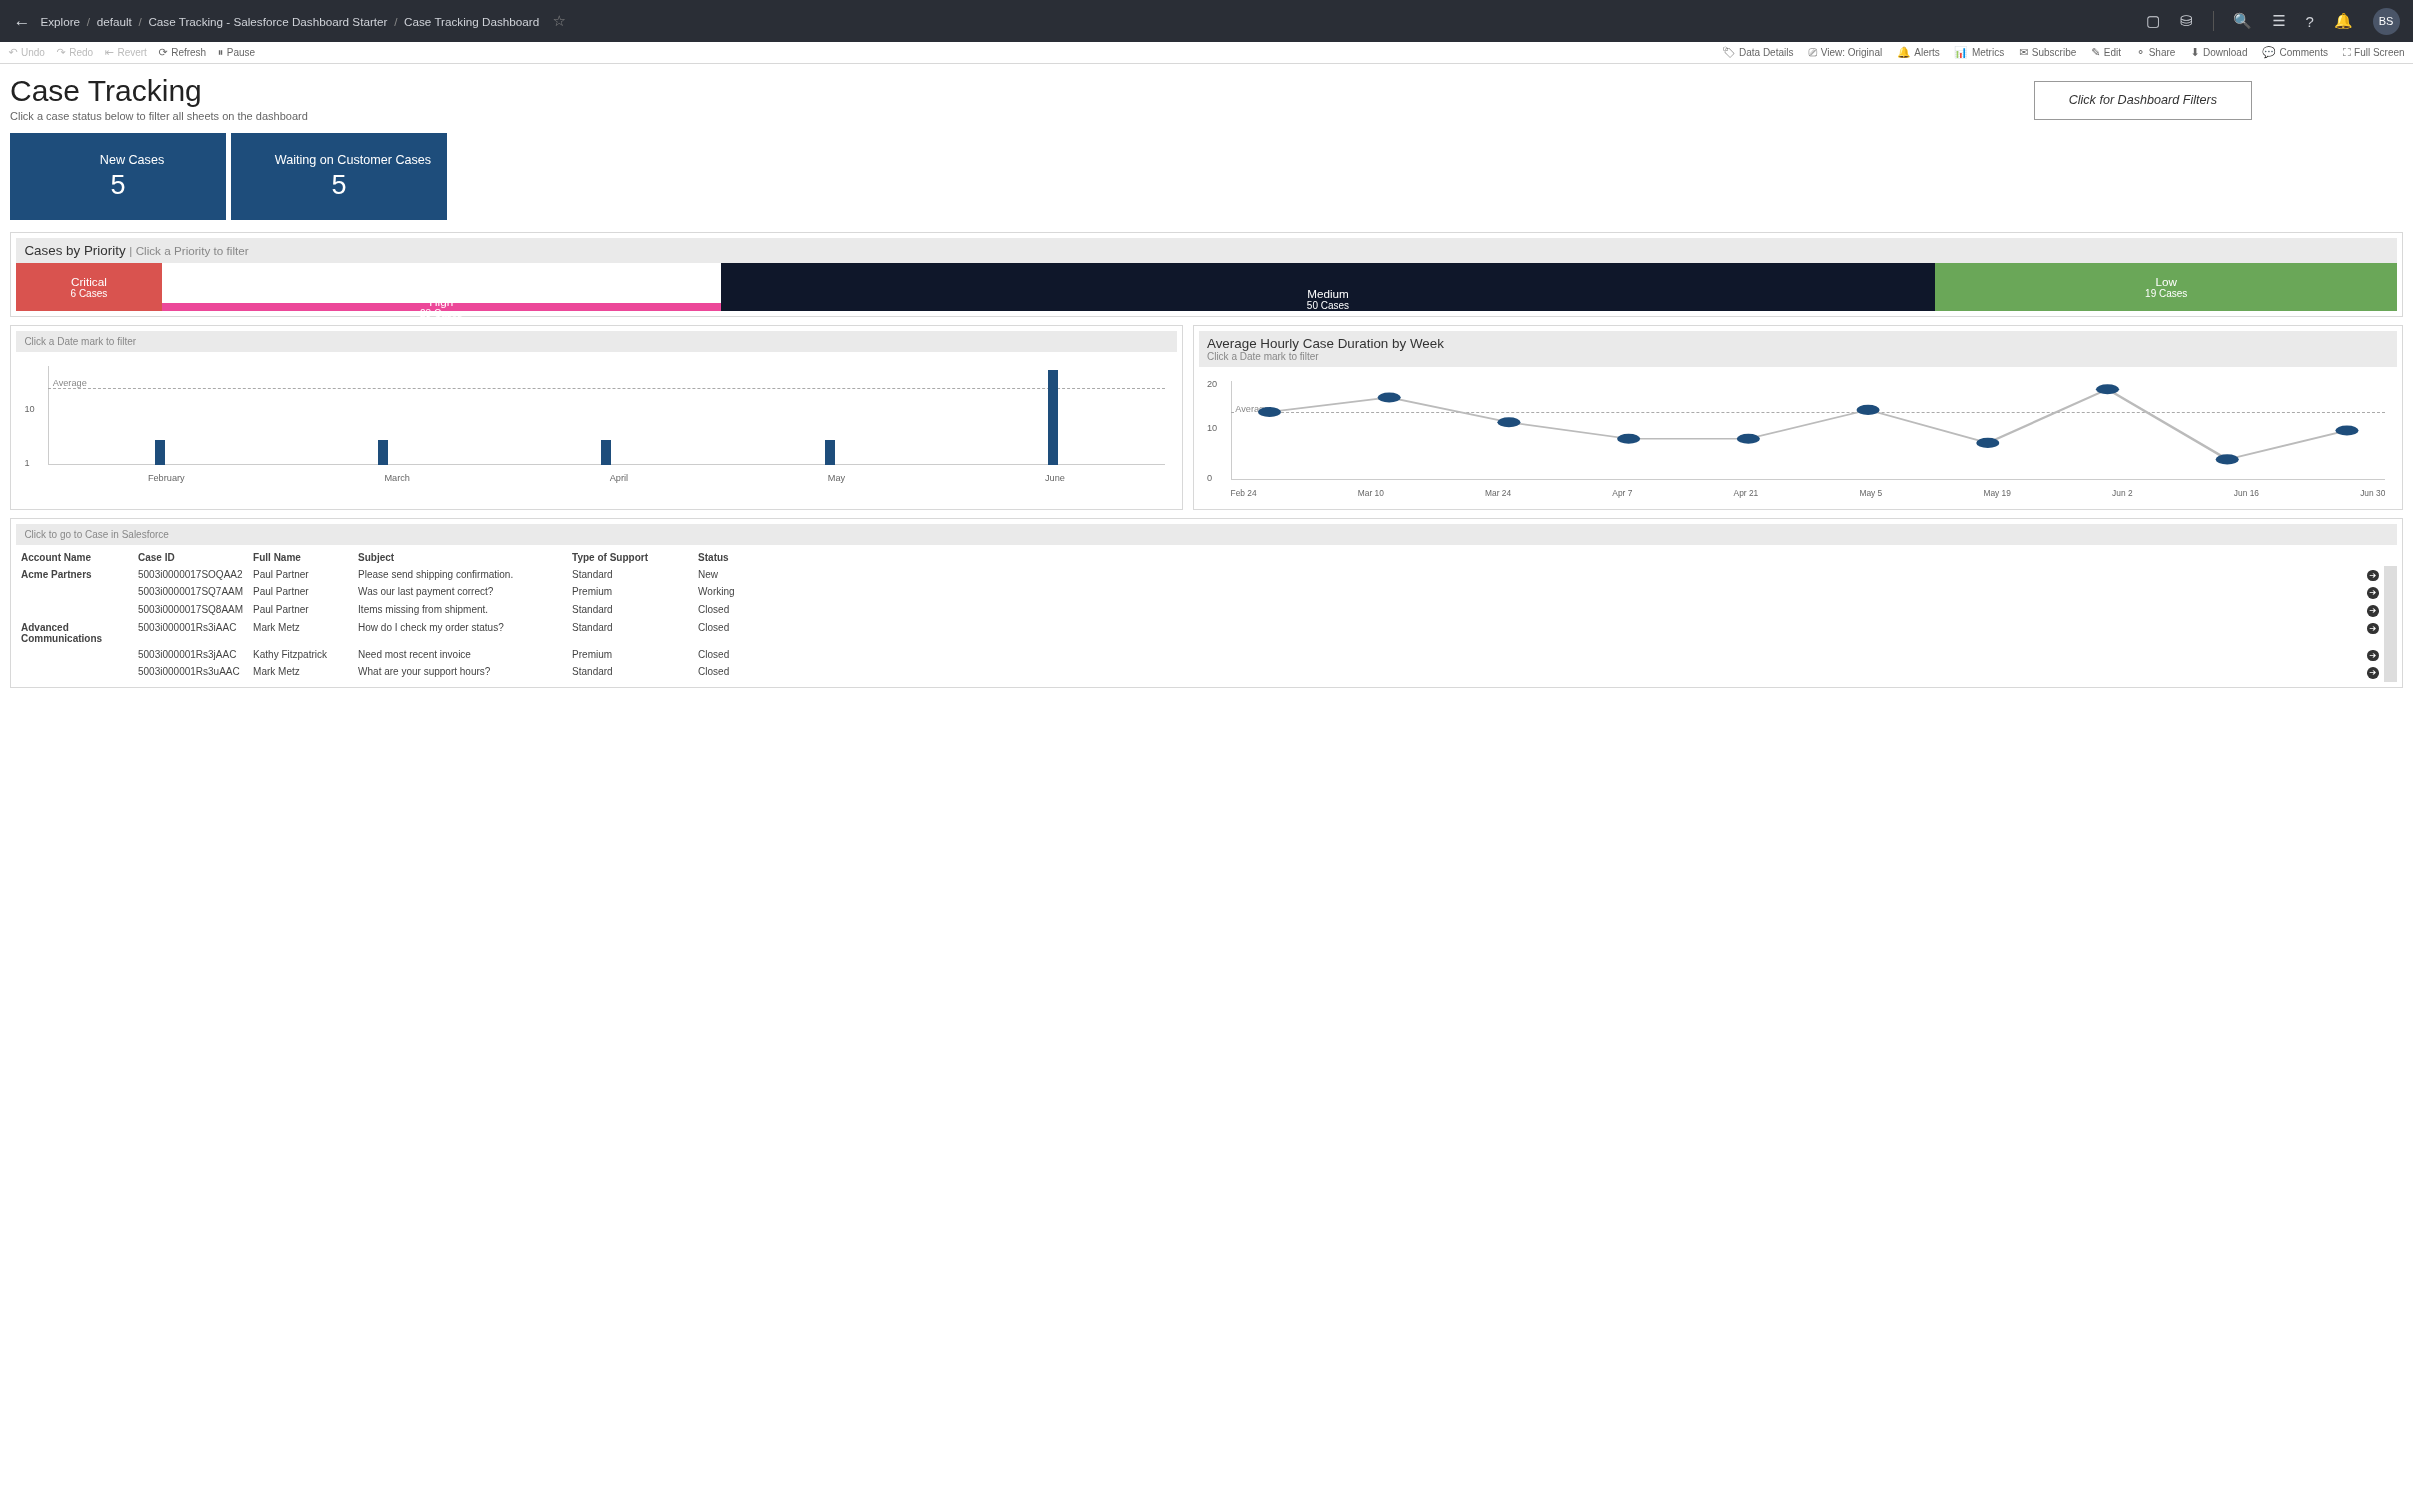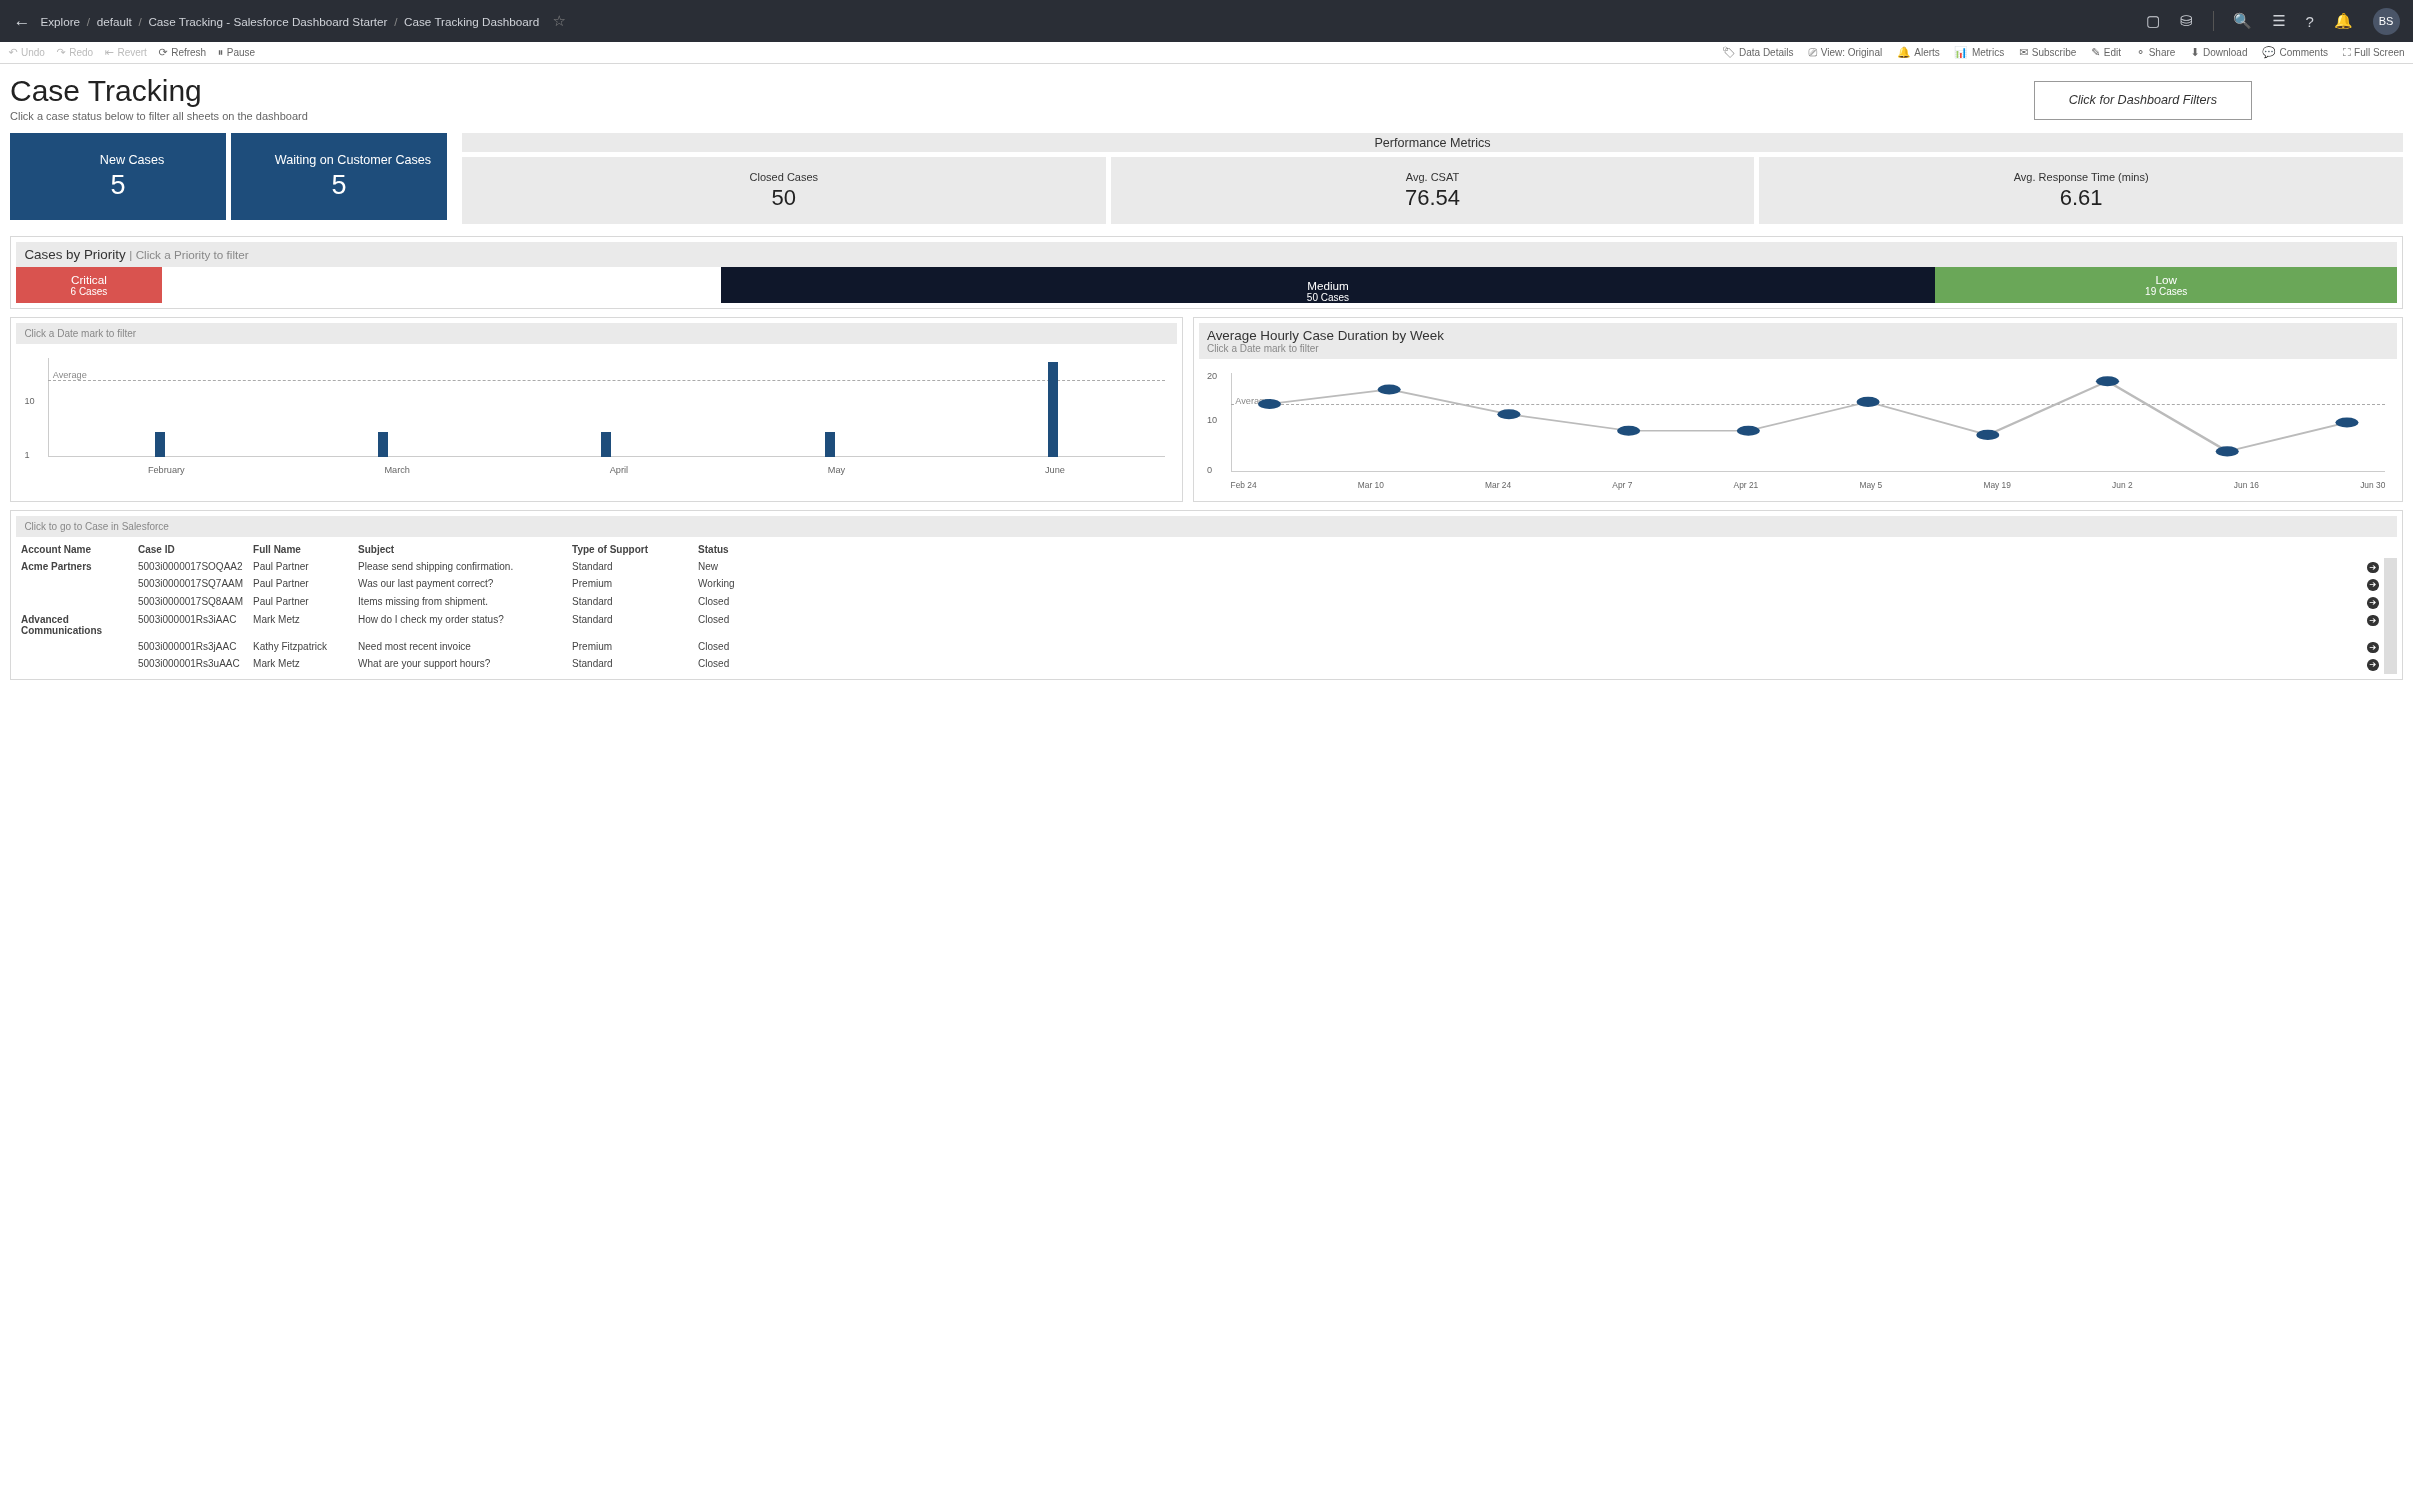--- a/index.html
+++ b/index.html
@@ -45,21 +45,21 @@
     .perf-card .perf-label { font-size: 11px; color: #333; margin-bottom: 1.7px; }
     .perf-card .perf-value { font-size: 22px; font-weight: 500; color: #222; }
     
     
     .panel { border: 1.7px solid #d8d8d8; margin-bottom: 8.4px; padding: 5px; }
     .panel-header { background: #eaeaea; padding: 5px 8.4px; margin-bottom: 0; }
     .panel-title { font-size: 13.4px; color: #333; }
     .panel-title .hint { font-size: 11.7px; color: #888; font-weight: 400; }
     
     
-    .priority-bar { display: flex; height: 36px; }
+    .priority-bar { display: flex; height: 48px; }
     .pri-seg { display: flex; flex-direction: column; align-items: center; justify-content: center; color: #fff; font-size: 11.7px; }
     .pri-seg .pri-count { font-size: 10px; }
     .pri-critical { background: #d9534f; }
     .pri-high { background: #ec4899; margin-top: 40px; }
     .pri-medium { background: #0f172a; justify-content: flex-end; }
     .pri-low { background: #6aa758; }
     
     
     .chart-row { display: flex; gap: 10px; margin-bottom: 8.4px; }
     .chart-panel { border: 1.7px solid #d8d8d8; padding: 5px; }
@@ -207,37 +207,20 @@
   </div>
 
   <div class="kpi-row">
     <div class="kpi-card">
       <div class="kpi-label">New Cases</div>
       <div class="kpi-value">5</div>
     </div>
     <div class="kpi-card">
       <div class="kpi-label">Waiting on Customer Cases</div>
       <div class="kpi-value">5</div>
-    </div>
-    <div class="perf-block">
-      <div class="perf-title">Performance Metrics</div>
-      <div class="perf-cards">
-        <div class="perf-card">
-          <div class="perf-label">Closed Cases</div>
-          <div class="perf-value">50</div>
-        </div>
-        <div class="perf-card">
-          <div class="perf-label">Avg. CSAT</div>
-          <div class="perf-value">76.54</div>
-        </div>
-        <div class="perf-card">
-          <div class="perf-label">Avg. Response Time (mins)</div>
-          <div class="perf-value">6.61</div>
-        </div>
-      </div>
     </div>
   </div>
 
   <div class="panel">
     <div class="panel-header">
       <span class="panel-title">
         <span>Cases by Priority</span>
         <span class="hint"> | <span>Click a Priority to filter</span></span>
       </span>
     </div>

